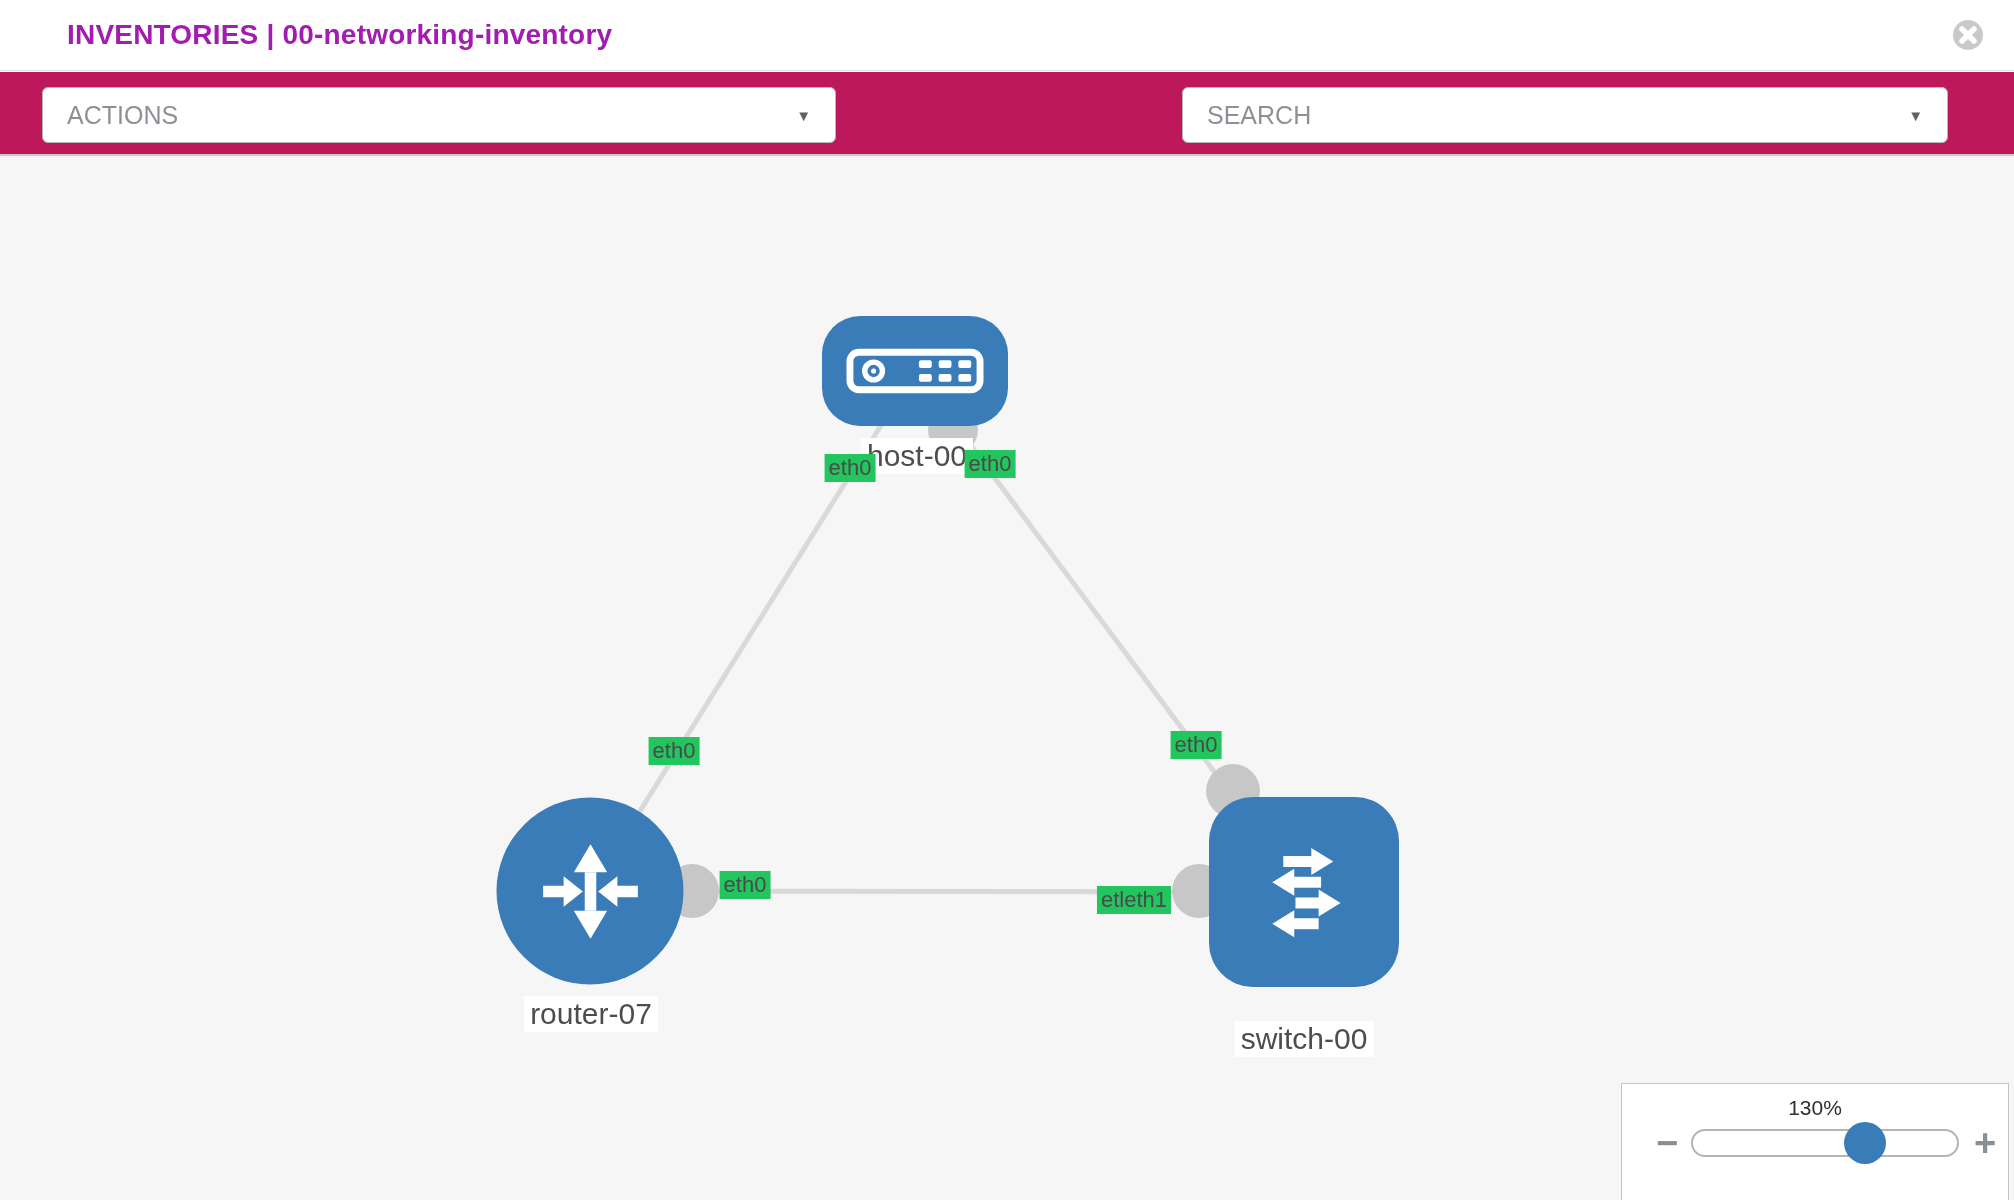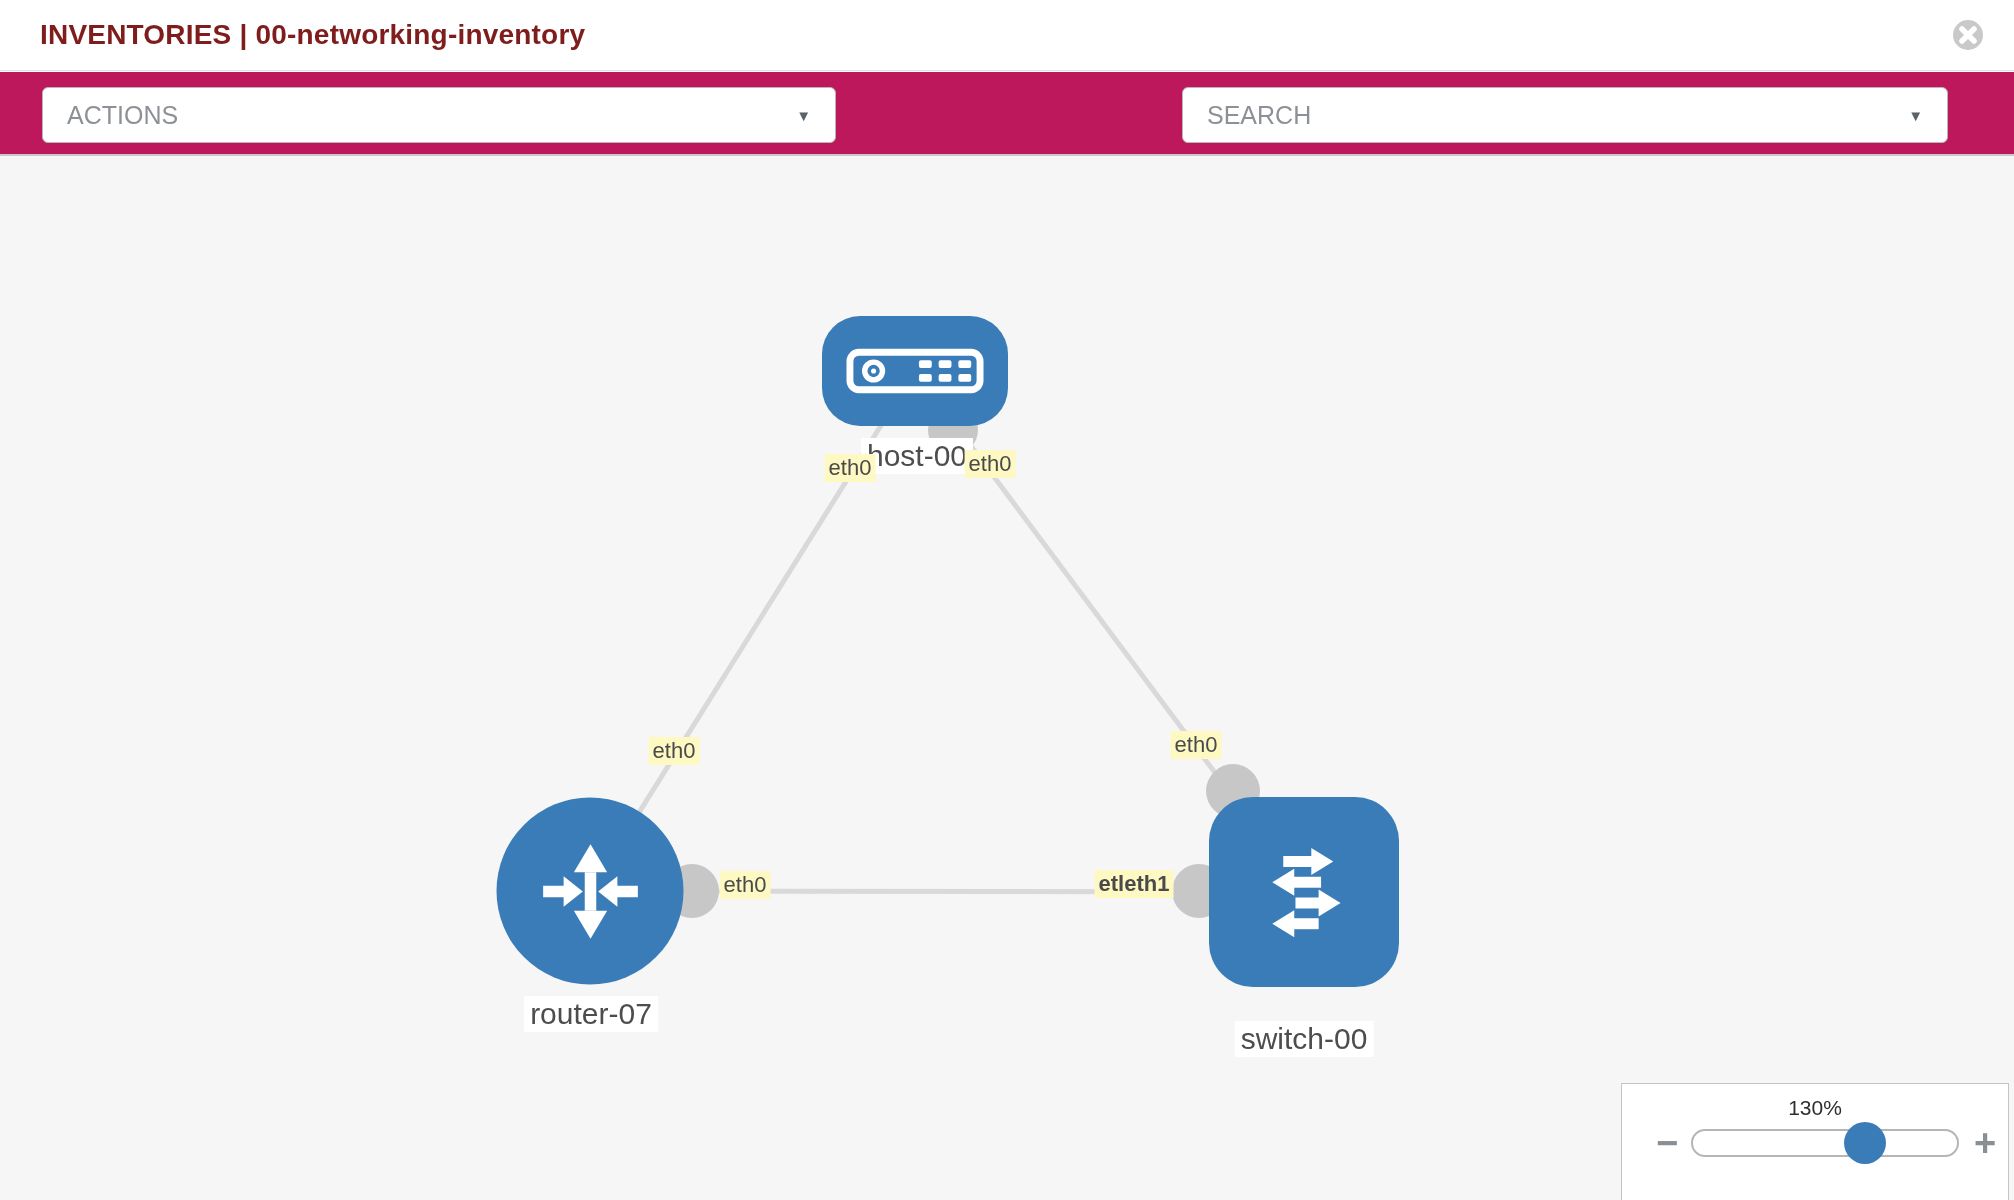--- a/index.html
+++ b/index.html
@@ -9,21 +9,21 @@
     font-family:"Liberation Sans", sans-serif; background:#ffffff;
   }
   .app { position:relative; width:2014px; height:1200px; }
 
   
   .page-header {
     position:absolute; top:0; left:0; width:2014px; height:71px;
     background:#ffffff; border-bottom:1px solid #e0e0e0;
     display:flex; align-items:center; padding:0 28px 0 40px;
   }
-  .page-title { font-size:28px; font-weight:bold; color:#7f1d1d; letter-spacing:.2px; }
+  .page-title { font-size:28px; font-weight:bold; color:#a21caf; letter-spacing:.2px;margin-left:27px; }
   .close-btn { margin-left:auto; width:36px; height:36px; border:none; background:transparent; padding:0; cursor:pointer; }
 
   
   .toolbar {
     position:absolute; top:72px; left:0; width:2014px; height:84px;
     background:#be185d; border-bottom:2px solid #c9c9c9;
   }
   .select-box {
     position:absolute; top:15px; height:56px; background:#ffffff;
     border:1px solid #b7b7b7; border-radius:6px;
@@ -53,21 +53,21 @@
   .node-router { width:187px; height:187px; border-radius:50%; }
   .node-switch { width:190px; height:190px; border-radius:44px; }
 
   .node-label {
     position:absolute; transform:translate(-50%,-50%); z-index:3;
     background:#ffffff; color:#4d4d4d; font-size:30px;
     padding:1px 6px; white-space:nowrap;
   }
   .iface-label {
     position:absolute; transform:translate(-50%,-50%); z-index:3;
-    background:#fef9c3; color:#4a4a4a; font-size:22px;
+    background:#22c55e; color:#4a4a4a; font-size:22px;
     padding:1px 4px; white-space:nowrap;
   }
 
   
   .zoom-panel {
     position:absolute; left:1621px; top:1083px; width:388px; height:118px;
     background:#ffffff; border:1px solid #c4c4c4; border-bottom:none; z-index:4;padding-left:40px;
   }
   .zoom-level {
     position:absolute; left:0; right:0; top:12px; text-align:center;
@@ -185,21 +185,21 @@
       </svg>
     </div>
 
     <div class="node-label" style="left: 917px; top: 300px;">host-00</div>
     <div class="node-label" style="left: 591px; top: 858px;">router-07</div>
     <div class="node-label" style="left: 1304px; top: 856px; margin-top: 27px;">switch-00</div>
   <div class="iface-label" style="left: 850px; top: 312px;">eth0</div>
       <div class="iface-label" style="left: 990px; top: 308px;">eth0</div>
       <div class="iface-label" style="left: 674px; top: 595px;">eth0</div>
       <div class="iface-label" style="left: 745px; top: 729px;">eth0</div>
-      <div class="iface-label" style="left: 1134px; top: 728px; font-weight: bold;">etleth1</div>
+      <div class="iface-label" style="left: 1134px; top: 744px;">etleth1</div>
       <div class="iface-label" style="left: 1196px; top: 589px;">eth0</div>
     </div>
 
   <div class="zoom-panel">
     <div class="zoom-level">130%</div>
     <button class="zoom-minus">−</button>
     <div class="zoom-track">
       <div class="zoom-thumb" style="background: rgb(58, 124, 184);"></div>
     </div>
     <button class="zoom-plus">+</button>

